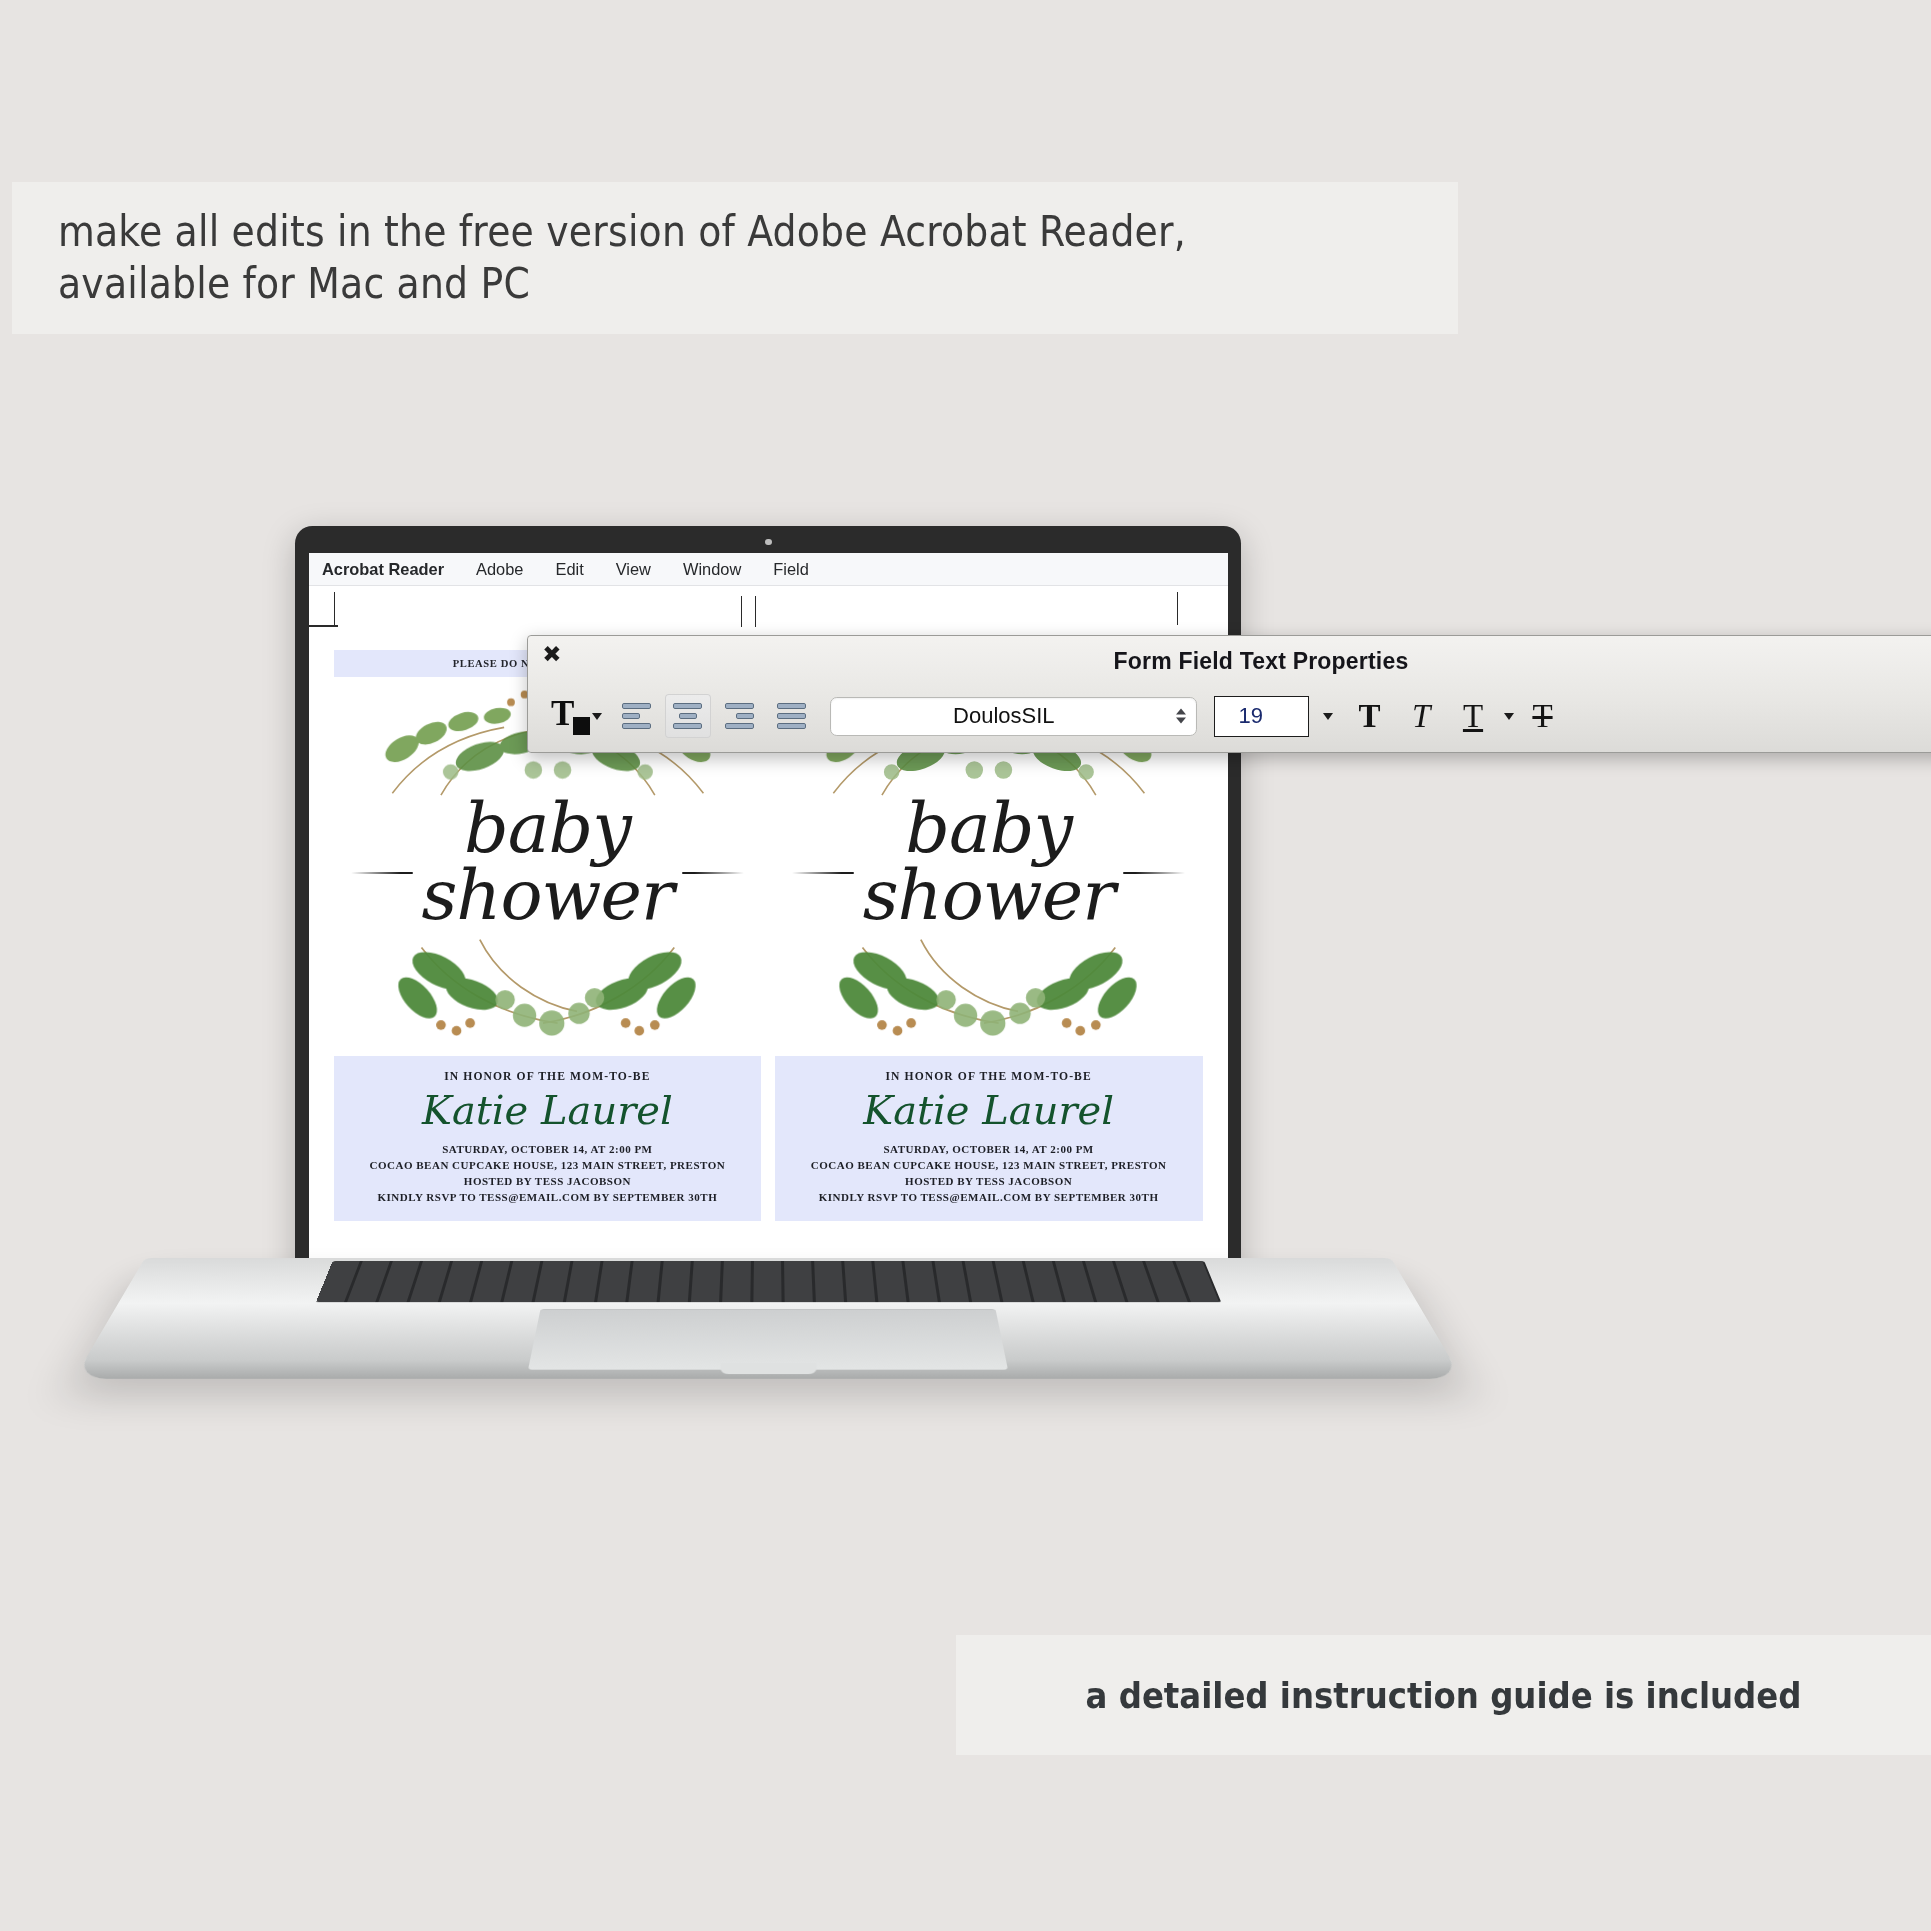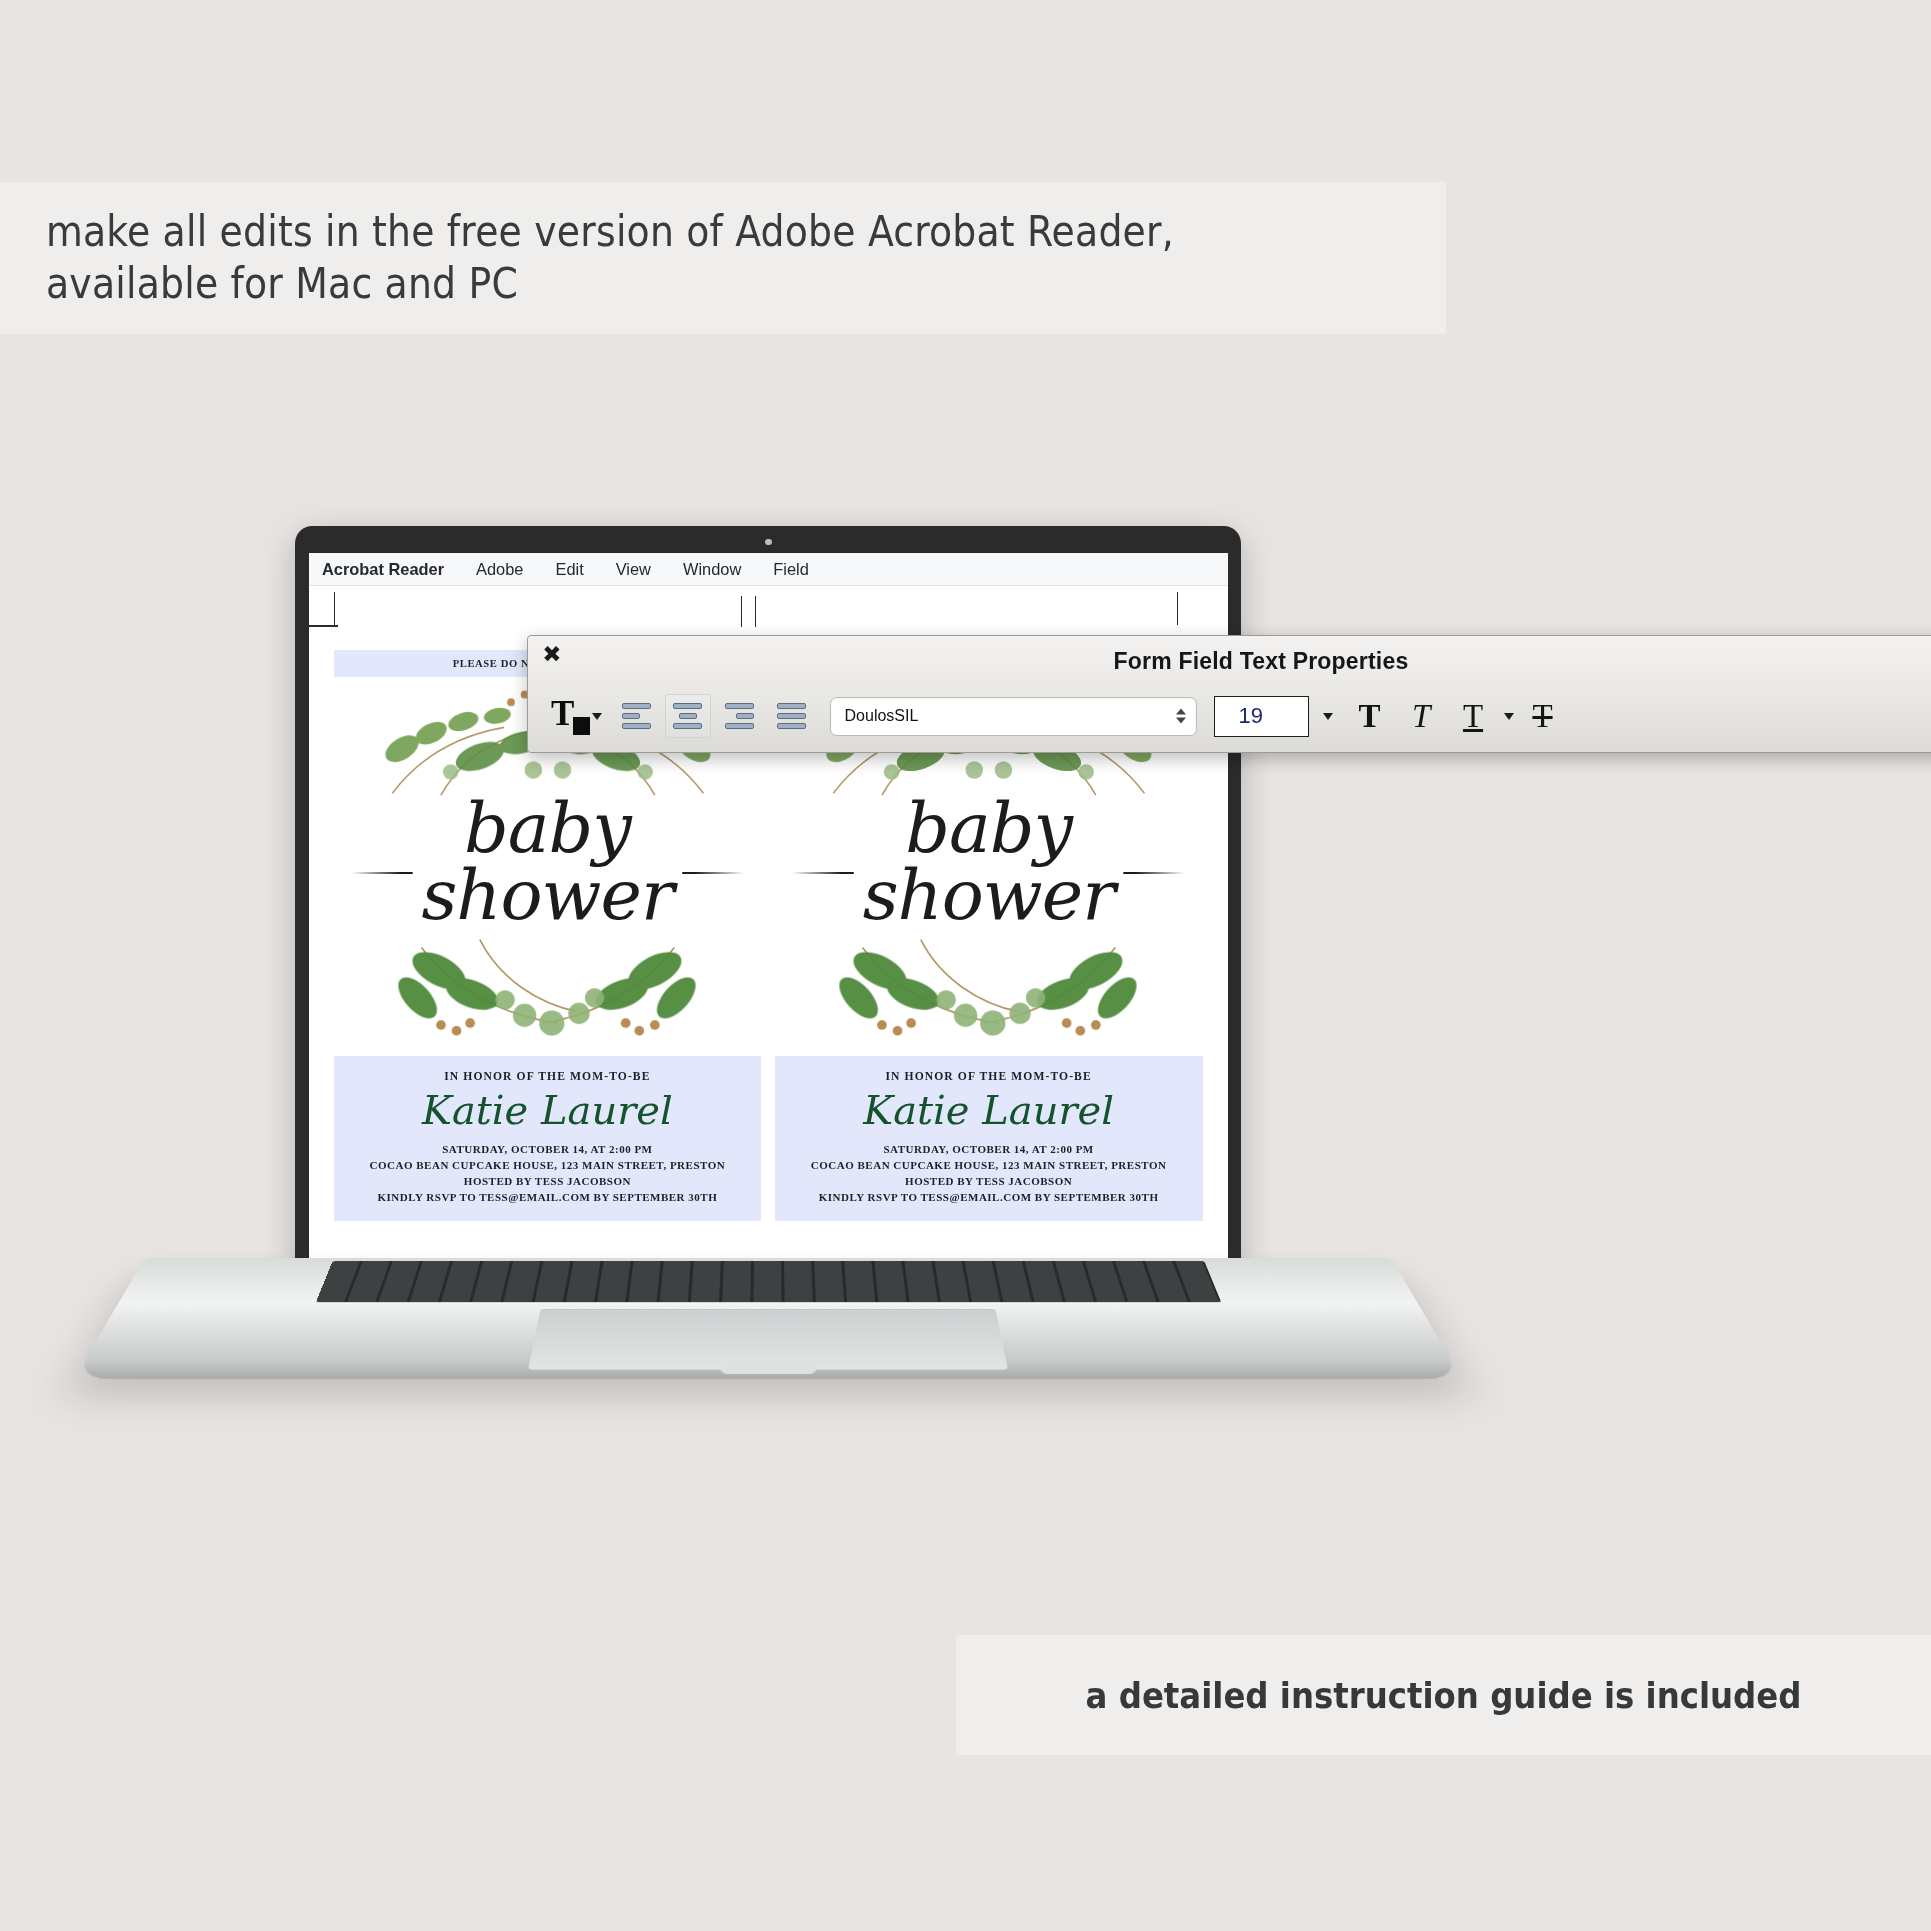--- a/index.html
+++ b/index.html
@@ -6,21 +6,21 @@
   html, body {
     width: 1931px; height: 1931px;
     font-family: "Liberation Sans", sans-serif;
     background: #e6e3e1;
     overflow: hidden;
   }
   #stage { position: relative; width: 1931px; height: 1931px; background: #e7e4e2; }
 
   
   .caption-top {
-    position: absolute; left: 0; top: 182px;
+    position: absolute; left: 12px; top: 182px;
     width: 1446px; height: 152px;
     background: #efeeec;
     display: flex; align-items: center;
   }
   .caption-top .txt {
     padding-left: 46px;
     font-size: 42px; line-height: 1.25;
     color: #3a3a3a; letter-spacing: 0.2px;
     font-family: "DejaVu Sans Condensed", "Liberation Sans", sans-serif;
     font-stretch: condensed;
@@ -167,22 +167,23 @@
   .align-icon i { display: block; height: 5.8px; background: #9fb0c4; border: 1px solid #5b6d80; border-radius: 1.9px; }
   .align-icon.left  i:nth-child(1){width:100%} .align-icon.left  i:nth-child(2){width:62%} .align-icon.left  i:nth-child(3){width:100%}
   .align-icon.center i{margin:0 auto} .align-icon.center i:nth-child(1){width:100%} .align-icon.center i:nth-child(2){width:62%} .align-icon.center i:nth-child(3){width:100%}
   .align-icon.right i{margin-left:auto} .align-icon.right i:nth-child(1){width:100%} .align-icon.right i:nth-child(2){width:62%} .align-icon.right i:nth-child(3){width:100%}
   .align-icon.just i{width:100%}
 
   .font-select {
     position: relative; width: 367px; height: 39px; margin-left: 9.7px;
     background: #fff; border: 1px solid #b9b9b6; border-radius: 6.8px;
     display: flex; align-items: center; padding: 0 33px 0 13.5px;
-    font-size: 16px; color: #111; font-family: "Liberation Sans", sans-serif;
+    font-size: 22px; color: #111; font-family: "Liberation Sans", sans-serif;
     box-shadow: inset 0 1px 1.9px rgba(0,0,0,.06);
+    justify-content: center;
   }
   .stepper { position: absolute; right: 9.7px; top: 50%; transform: translateY(-50%); display: flex; flex-direction: column; gap: 2.9px; }
   .stepper i { width: 0;height: 0;border-left: 5.8px solid transparent;border-right: 5.8px solid transparent; }
   .stepper i.up { border-bottom: 6.8px solid #44454a; }
   .stepper i.dn { border-top: 6.8px solid #44454a; }
 
   .size-box {
     width: 95px; height: 41px; margin-left: 11.6px; background: #fff;
     border: 1.9px solid #1d1d1d; display: flex; align-items: center; padding-left: 23px;
     font-size: 22px; color: #1a2a6e; font-family: "Liberation Sans", sans-serif;

